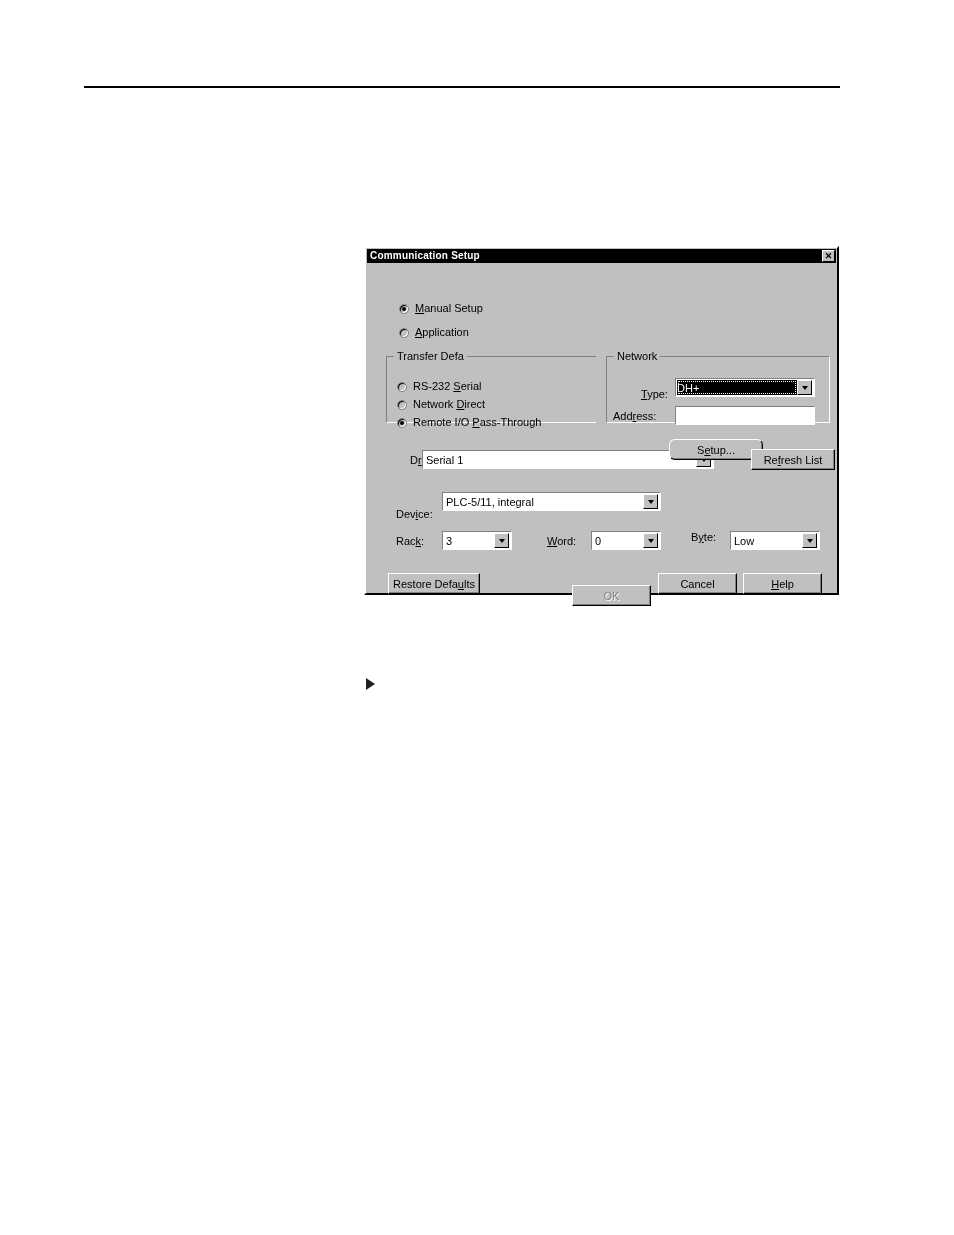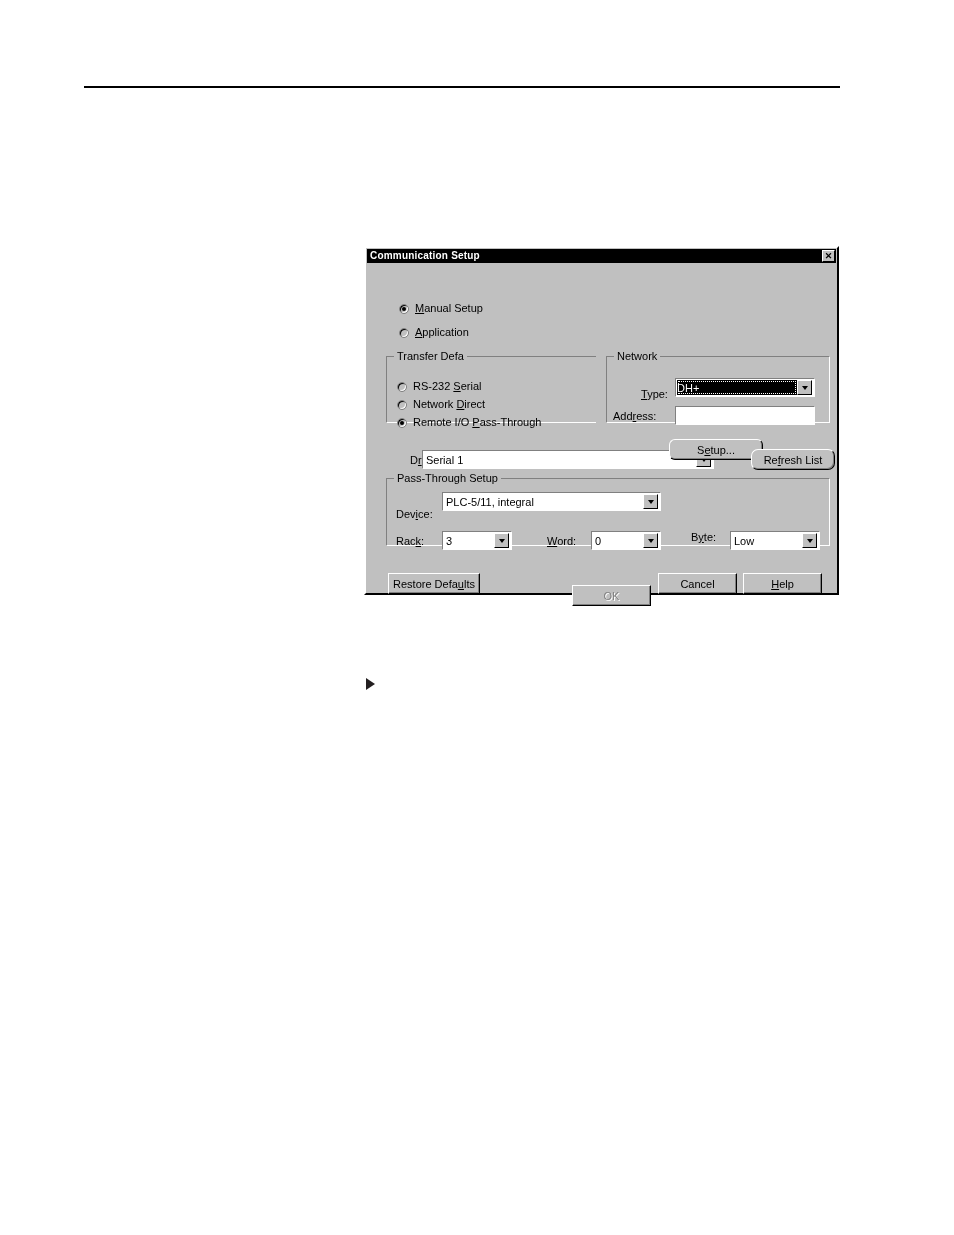--- a/index.html
+++ b/index.html
@@ -306,27 +306,24 @@
 
     <div class="field" style="left:56px; top:187px; width:292px;">
       <span class="val">Serial 1</span>
       <span class="combo-arrow"></span>
     </div>
 
     <div class="btn" style="left:303px; top:176px; width:94px;border-radius:6px;">
       <span><span>S</span><u>e</u><span>tup...</span></span>
     </div>
 
-    <div class="btn" style="left:385px; top:186px; width:84px;border-radius:7px;">
+    <div class="btn" style="left:385px; top:186px; width:84px;">
       <span><span>Re</span><u>f</u><span>resh List</span></span>
     </div>
 
-    <div class="group" id="group-pass">
-      <span class="group-label">Pass-Through Setup</span>
-    </div>
 
     <span class="lbl" style="left:30px; top:245px;"><span>Dev</span><u>i</u><span>ce:</span></span>
 
     <div class="field" style="left:76px; top:229px; width:219px;">
       <span class="val">PLC-5/11, integral</span>
       <span class="combo-arrow"></span>
     </div>
 
     <span class="lbl" style="left:30px; top:272px;"><span>Rac</span><u>k</u><span>:</span></span>
 

